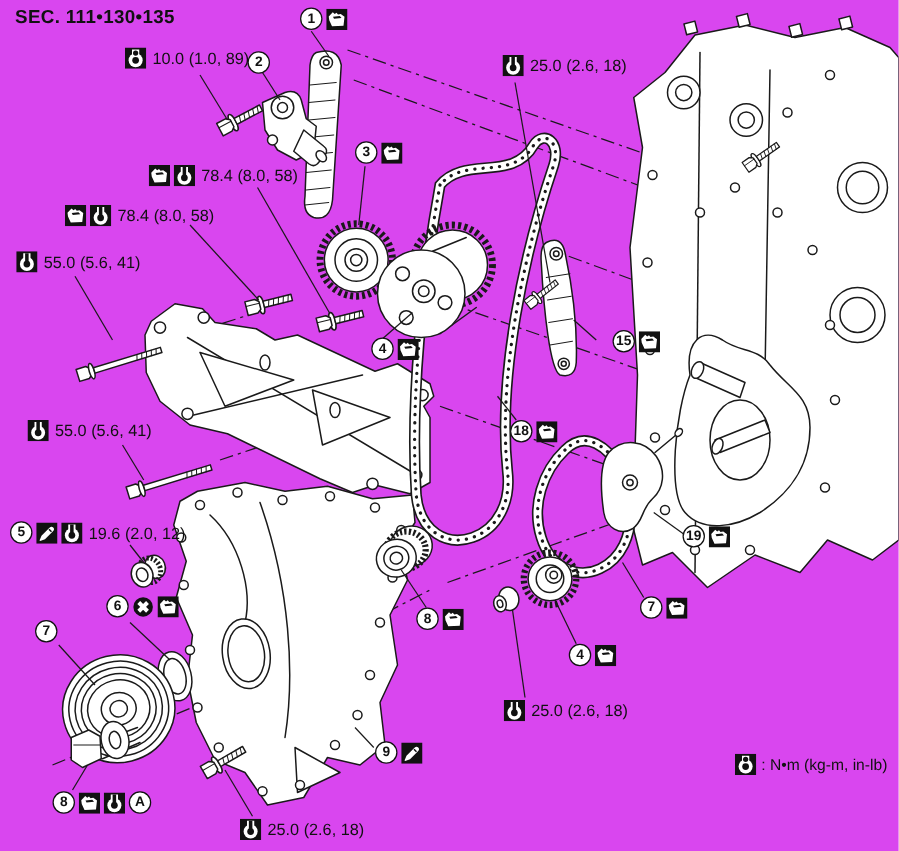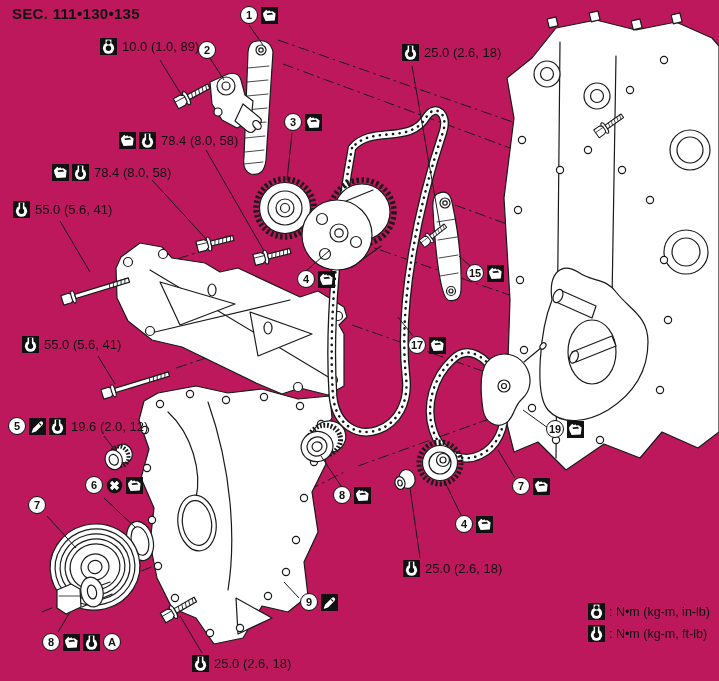--- a/index.html
+++ b/index.html
@@ -1,16 +1,16 @@
 <!DOCTYPE html>
 <html><head>
 <meta charset="utf-8">
 <style>
   html,body{margin:0;padding:0;background:#fff;}
-  .stage{position:relative;width:719px;height:681px;background:#be185d;
+  .stage{position:relative;width:719px;height:681px;background:#d946ef;
          font-family:"Liberation Sans",sans-serif;color:#111;overflow:hidden;}
   .art{position:absolute;left:0;top:0;}
   .title{position:absolute;left:12px;top:5px;font-size:15px;font-weight:bold;letter-spacing:.3px;}
   .lbl{position:absolute;display:flex;align-items:center;gap:3px;font-size:13px;white-space:nowrap;}
   .lbl .txt{padding-left:2px;}
   .ico{width:17px;height:17px;display:block;flex:0 0 auto;}
   .co{width:16px;height:16px;flex:0 0 auto;border:1.8px solid #111;border-radius:50%;background:#fff;
       display:flex;align-items:center;justify-content:center;
       font-size:11px;font-weight:bold;line-height:1;}
   .legend{position:absolute;left:588px;top:603px;display:flex;flex-direction:column;gap:5px;font-size:12.5px;}
@@ -494,29 +494,29 @@
         <rect width="17" height="17" fill="#111"></rect>
         <circle cx="8.5" cy="10.2" r="5.6" fill="#fff"></circle>
         <circle cx="8.5" cy="10.2" r="2.7" fill="#111"></circle>
         <rect x="5.6" y="1.6" width="5.8" height="5" fill="#fff"></rect>
         <rect x="7.1" y="1.6" width="2.8" height="7.2" fill="#111"></rect>
       </svg>
   <span class="txt">25.0 (2.6, 18)</span>
 </div>
 
 <div class="lbl" style="left:408px;top:336px">
-  <span class="co">17</span>
-  <svg class="ico" viewBox="0 0 17 17">
-        <rect width="17" height="17" fill="#111"></rect>
-        <path fill="#fff" d="M2 6.2 L5.2 2.8 L6.8 4.2 L8.2 3.2 L9.4 4.6 L11.6 4.2 L14.6 6.4 L13.8 13.6 L4.6 13.9 L2.4 9.2 Z"></path>
-        <path fill="#111" d="M5.4 6.4 L10.8 5.8 L12.2 7.4 L6.2 8 Z"></path>
-      </svg>
-</div>
-
-<div class="lbl" style="left:466px;top:264px">
+  <span class="co">18</span>
+  <svg class="ico" viewBox="0 0 17 17">
+        <rect width="17" height="17" fill="#111"></rect>
+        <path fill="#fff" d="M2 6.2 L5.2 2.8 L6.8 4.2 L8.2 3.2 L9.4 4.6 L11.6 4.2 L14.6 6.4 L13.8 13.6 L4.6 13.9 L2.4 9.2 Z"></path>
+        <path fill="#111" d="M5.4 6.4 L10.8 5.8 L12.2 7.4 L6.2 8 Z"></path>
+      </svg>
+</div>
+
+<div class="lbl" style="left:490px;top:264px">
   <span class="co">15</span>
   <svg class="ico" viewBox="0 0 17 17">
         <rect width="17" height="17" fill="#111"></rect>
         <path fill="#fff" d="M2 6.2 L5.2 2.8 L6.8 4.2 L8.2 3.2 L9.4 4.6 L11.6 4.2 L14.6 6.4 L13.8 13.6 L4.6 13.9 L2.4 9.2 Z"></path>
         <path fill="#111" d="M5.4 6.4 L10.8 5.8 L12.2 7.4 L6.2 8 Z"></path>
       </svg>
 </div>
 
 <div class="lbl" style="left:333px;top:486px">
   <span class="co">8</span>
@@ -569,25 +569,15 @@
   <div class="legend-row">
     <svg class="ico" viewBox="0 0 17 17">
           <rect width="17" height="17" fill="#111"></rect>
           <circle cx="8.5" cy="10.2" r="5.6" fill="#fff"></circle>
           <circle cx="8.5" cy="10.2" r="2.7" fill="#111"></circle>
           <rect x="5.6" y="1.6" width="5.8" height="5.2" fill="#fff"></rect>
           <circle cx="8.5" cy="4.4" r="2.1" fill="#111"></circle>
         </svg>
     <span>: N•m (kg-m, in-lb)</span>
   </div>
-  <div class="legend-row">
-    <svg class="ico" viewBox="0 0 17 17">
-          <rect width="17" height="17" fill="#111"></rect>
-          <circle cx="8.5" cy="10.2" r="5.6" fill="#fff"></circle>
-          <circle cx="8.5" cy="10.2" r="2.7" fill="#111"></circle>
-          <rect x="5.6" y="1.6" width="5.8" height="5" fill="#fff"></rect>
-          <rect x="7.1" y="1.6" width="2.8" height="7.2" fill="#111"></rect>
-        </svg>
-    <span>: N•m (kg-m, ft-lb)</span>
-  </div>
 </div>
 
 </div>
 
 </body></html>

